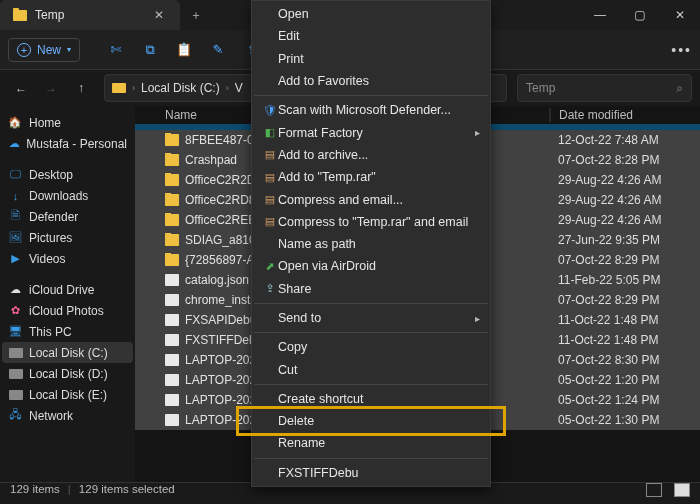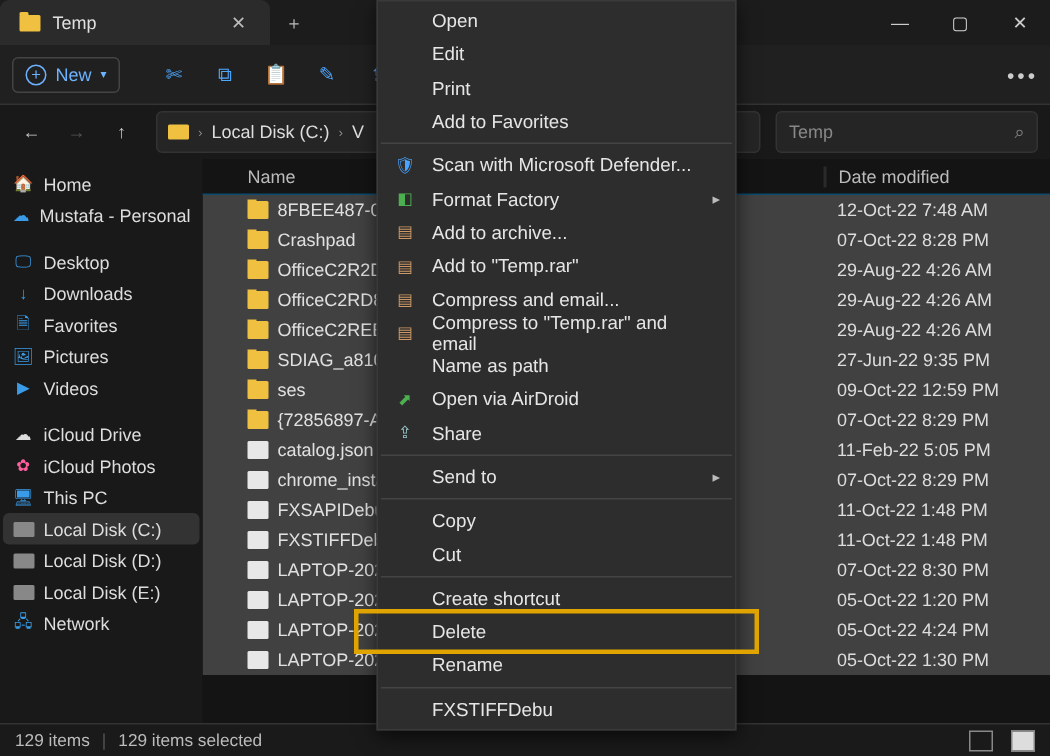--- a/index.html
+++ b/index.html
@@ -30,41 +30,41 @@
 
   
   .body { display: flex; height: calc(504px - 30px - 40px - 36px - 22px); background: #141414; }
   .sidebar { width: 135px; background: #191919; padding: 6px 2px; overflow: hidden; }
   .side-item { display: flex; align-items: center; gap: 6px; padding: 3px 6px; color: #ddd; border-radius: 4px; white-space: nowrap; font-size: 12px; }
   .side-item.active { background: #333; }
   .side-icon { width: 15px; height: 15px; display: inline-flex; align-items: center; justify-content: center; font-size: 11px; }
   .side-gap { height: 10px; }
 
   .filepane { flex: 1; display: flex; flex-direction: column; background: #141414; }
-  .colhead { display: flex; align-items: center; height: 24px; color: #bbb; font-size: 12px; border-bottom: 1px solid #0c4a6e; }
+  .colhead { display: flex; align-items: center; height: 24px; color: #bbb; font-size: 12px; border-bottom: 6px solid #0c4a6e; }
   .col-name { flex: 1; padding-left: 30px; border-right: 1px solid #2a2a2a; }
   .col-date { width: 150px; padding-left: 8px; border-left: 1px solid #2a2a2a; }
   .filelist { flex: 1; overflow: hidden; }
   .row { display: flex; align-items: center; height: 20px; background: #414141; font-size: 12px; }
   .row .rname { flex: 1; display: flex; align-items: center; gap: 6px; padding-left: 30px; overflow: hidden; white-space: nowrap; }
   .row .rdate { width: 150px; padding-left: 8px; color: #ddd; white-space: nowrap; }
   .ficon { width: 14px; height: 12px; display: inline-block; }
   .ficon.folder { background: #f0c040; border-radius: 1px; position: relative; }
   .ficon.folder::before { content:""; position:absolute; top:-2px; left:0; width:6px; height:3px; background:#f0c040; border-radius:1px; }
   .ficon.file { background: #e8e8e8; border-radius: 1px; }
 
   
   .ctxmenu { position: absolute; top: 0px; left: 251px; width: 240px; background: #2d2d2d; border: 1px solid #3a3a3a; box-shadow: 0 4px 12px rgba(0,0,0,.6); padding: 2px 0; font-size: 12.5px; z-index: 20; }
-  .ctxitem { display: flex; align-items: center; gap: 10px; height: 22.3px; padding: 0 12px 0 10px; color: #e6e6e6; position: relative; }
+  .ctxitem { display: flex; align-items: center; height: 22.3px; padding: 0 12px 0 10px; color: #e6e6e6; position: relative; }
   .ctxitem .cticon { width: 16px; height: 16px; display: flex; align-items: center; justify-content: center; font-size: 11px; color: #9cc; }
   .ctxitem .arrow { position: absolute; right: 10px; color: #bbb; font-size: 10px; }
   .ctxsep { height: 1px; background: #444; margin: 3px 2px; }
   .delete-frame { position: absolute; border: 3px solid #e0a400; pointer-events: none; z-index: 30; }
 
-  .statusbar { height: 22px; background: #1a1a1a; display: flex; align-items: center; padding: 0 10px; gap: 8px; color: #bbb; font-size: 11.5px; border-top: 1px solid #333; }
+  .statusbar { height: 22px; background: #1a1a1a; display: flex; padding: 0 10px; gap: 8px; color: #bbb; font-size: 11.5px; border-top: 1px solid #333; }
   .statusbar .sep { color: #555; }
   .statusbar .spacer { flex: 1; }
   .viewtog { width: 16px; height: 14px; border: 1px solid #888; }
 
   .folder-mini { width:14px; height:11px; background:#f0c040; display:inline-block; border-radius:1px; position:relative; }
   .folder-mini::before { content:""; position:absolute; top:-2px; left:0; width:6px; height:3px; background:#f0c040; border-radius:1px;}
   .disk-mini { width:14px; height:10px; background:#888; border-radius:1px; display:inline-block; }
 </style>
 </head>
 <body>
@@ -134,21 +134,21 @@
     <div class="side-item">
         <span class="side-icon" style="color:#3a9ce8;">🖵</span>
         <span>Desktop</span>
       </div>
     <div class="side-item">
         <span class="side-icon" style="color:#3a9ce8;">↓</span>
         <span>Downloads</span>
       </div>
     <div class="side-item">
         <span class="side-icon" style="color:#3a9ce8;">🗎</span>
-        <span>Favorites</span>
+        <span>Defender</span>
       </div>
     <div class="side-item">
         <span class="side-icon" style="color:#3a9ce8;">🖼</span>
         <span>Pictures</span>
       </div>
     <div class="side-item">
         <span class="side-icon" style="color:#3a9ce8;">▶</span>
         <span>Videos</span>
       </div>
     <div class="side-gap"></div>
@@ -232,27 +232,20 @@
         <div class="row">
           <div class="rname">
             <span class="ficon folder"></span>
             <span>SDIAG_a8107</span>
           </div>
           <div class="rdate">27-Jun-22 9:35 PM</div>
         </div>
         <div class="row">
           <div class="rname">
             <span class="ficon folder"></span>
-            <span>ses</span>
-          </div>
-          <div class="rdate">09-Oct-22 12:59 PM</div>
-        </div>
-        <div class="row">
-          <div class="rname">
-            <span class="ficon folder"></span>
             <span>{72856897-A</span>
           </div>
           <div class="rdate">07-Oct-22 8:29 PM</div>
         </div>
         <div class="row">
           <div class="rname">
             <span class="ficon file"></span>
             <span>catalog.json</span>
           </div>
           <div class="rdate">11-Feb-22 5:05 PM</div>
@@ -290,21 +283,21 @@
             <span class="ficon file"></span>
             <span>LAPTOP-20221005-1324.log</span>
           </div>
           <div class="rdate">05-Oct-22 1:20 PM</div>
         </div>
         <div class="row">
           <div class="rname">
             <span class="ficon file"></span>
             <span>LAPTOP-20221005-1330.log</span>
           </div>
-          <div class="rdate">05-Oct-22 4:24 PM</div>
+          <div class="rdate">05-Oct-22 1:24 PM</div>
         </div>
         <div class="row">
           <div class="rname">
             <span class="ficon file"></span>
             <span>LAPTOP-20221005-1355.log</span>
           </div>
           <div class="rdate">05-Oct-22 1:30 PM</div>
         </div>
       </div>
   </div>

